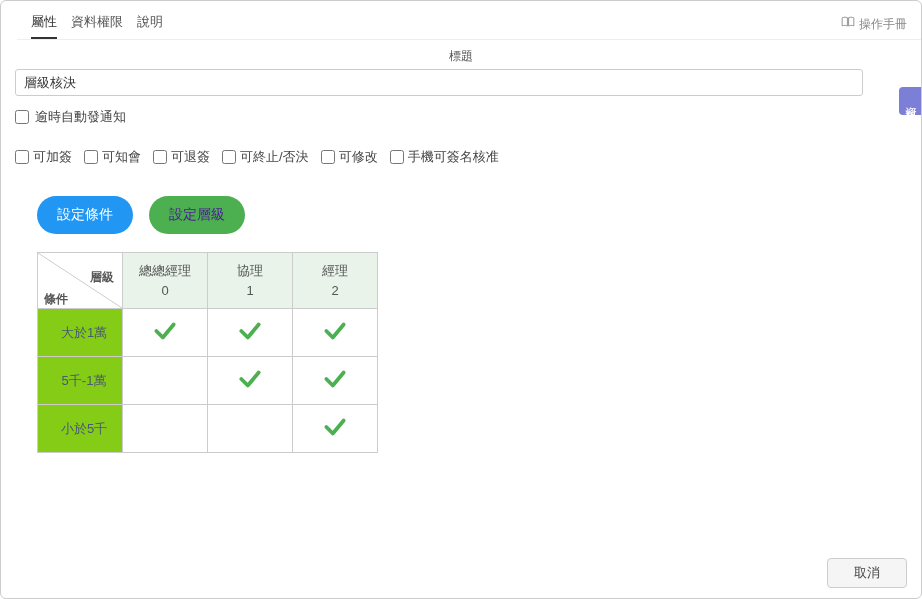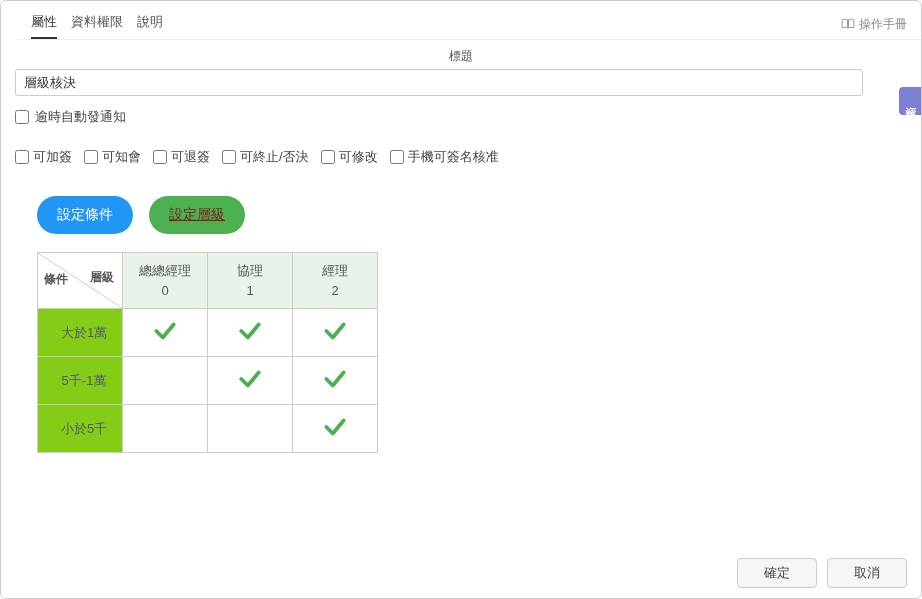--- a/index.html
+++ b/index.html
@@ -53,21 +53,20 @@
       color: #555;
       font-size: 13px;
     }
     .tab.active {
       border-bottom: 2px solid #333;
       color: #333;
     }
     .manual-link {
       margin-left: auto;
       display: flex;
-      align-items: center;
       gap: 4px;
       color: #888;
       cursor: pointer;
       font-size: 12px;
     }
     .book-icon {
       width: 14px;
       height: 12px;
       display: inline-block;
     }
@@ -129,27 +128,26 @@
       color: #fff;
       border: none;
       padding: 10px 20px;
       border-radius: 20px;
       font-size: 14px;
       cursor: pointer;
       text-align: center;
     }
     .btn-success {
       background: #4caf50;
-      color: #7f1d1d;
+      color: #4c1d95;
       border: none;
       padding: 4px 20px;
       border-radius: 20px;
       font-size: 14px;
       cursor: pointer;
-      text-decoration: underline;
     }
     .matrix-table {
       margin-top: 18px;
       margin-left: 22px;
       border-collapse: collapse;
     }
     .matrix-table td, .matrix-table th {
       border: 1px solid #ccc;
       padding: 0;
       text-align: center;
@@ -177,21 +175,21 @@
     }
     .corner-top {
       position: absolute;
       top: 16px;
       right: 8px;
       font-size: 12px;
       color: #555;
     }
     .corner-bottom {
       position: absolute;
-      bottom: 20px;
+      bottom: 0;
       left: 6px;
       font-size: 12px;
       color: #555;
     }
     .cond-cell {
       background: #84cc16;
       color: #4a5a70;
       width: 85px;
       height: 48px;
       font-size: 13px;
@@ -356,17 +354,16 @@
                   <path d="M4 12 L10 18 L20 6" fill="none" stroke="#4caf50" stroke-width="3.5" stroke-linecap="round" stroke-linejoin="round"></path>
                 </svg></span></td>
       </tr>
     </tbody>
       </table>
   </div>
 
   <div class="side-tab">資料規格</div>
 
   <div class="footer">
-    <button class="btn-footer">確定</button>
     <button class="btn-footer">取消</button>
   </div>
 
 </div>
 
 </body></html>

